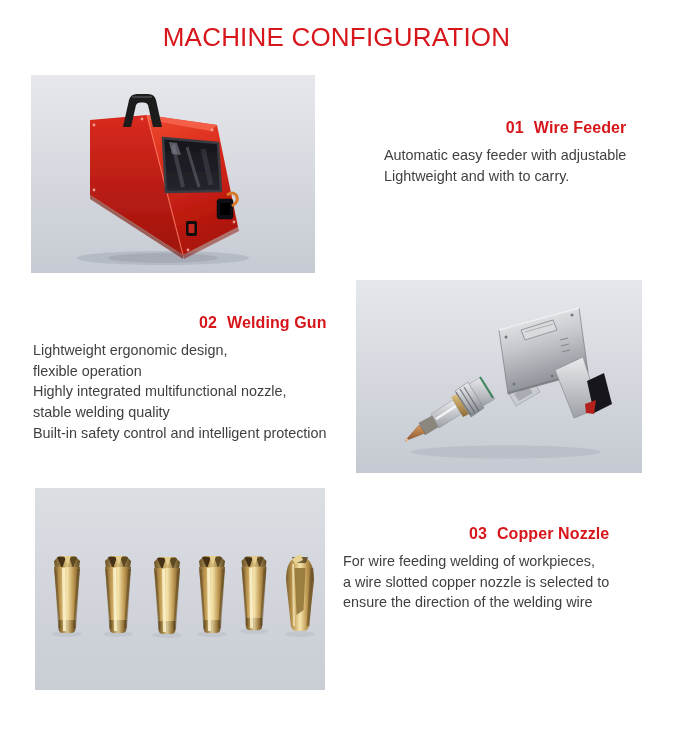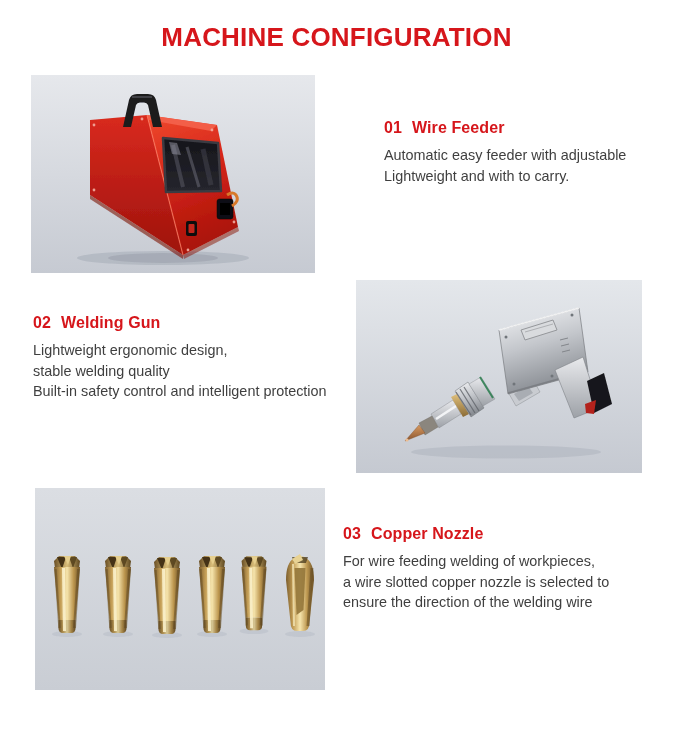--- a/index.html
+++ b/index.html
@@ -3,29 +3,29 @@
 <meta charset="utf-8">
 <style>
   html,body { margin:0; padding:0; }
   body {
     width:673px; height:731px; position:relative; overflow:hidden;
     background:#ffffff;
     font-family:"Liberation Sans","DejaVu Sans",sans-serif;
   }
   .page-title {
     position:absolute; top:22px; left:0; width:673px; text-align:center;
-    font-size:26px; font-weight:700; color:#d6161b; letter-spacing:.2px;
+    font-size:26px; font-weight:400; color:#d6161b; letter-spacing:.2px;
     margin:0;
   }
   .photo { position:absolute; }
   .photo svg { display:block; }
   .section { position:absolute; }
   .section h2 {
     margin:0 0 7px 0; font-size:16px; line-height:20px; font-weight:700;
-    color:#d6161b; letter-spacing:.1px; white-space:nowrap;
+    color:#d6161b; letter-spacing:.1px; white-space:nowrap;text-align:right;
   }
   .sec-num { margin-right:10px; }
   .desc-line {
     font-size:14.4px; line-height:20.7px; color:#3f3f3f; white-space:nowrap;
   }
   #photo1 { left:31px;  top:75px;  }
   #photo2 { left:356px; top:280px; }
   #photo3 { left:35px;  top:488px; }
   #section1 { left:384px; top:118px; }
   #section2 { left:33px;  top:313px; }
@@ -100,20 +100,22 @@
   </h2>
   <div class="desc-line">Automatic easy feeder with adjustable</div>
   <div class="desc-line">Lightweight and with to carry.</div>
 </div>
 
 <div class="section" id="section2">
   <h2>
     <span class="sec-num">02</span><span>Welding Gun</span>
   </h2>
   <div class="desc-line">Lightweight ergonomic design,</div>
+  <div class="desc-line">flexible operation</div>
+  <div class="desc-line">Highly integrated multifunctional nozzle,</div>
   <div class="desc-line">stable welding quality</div>
   <div class="desc-line">Built-in safety control and intelligent protection</div>
 </div>
 
 <div class="photo" id="photo2">
   <svg width="286" height="193" viewBox="0 0 286 193">
     <defs>
       <linearGradient id="g-bg" x1="0" y1="0" x2="0" y2="1">
         <stop offset="0" stop-color="#e4e7eb"></stop>
           <stop offset="1" stop-color="#c5c9d1"></stop>

